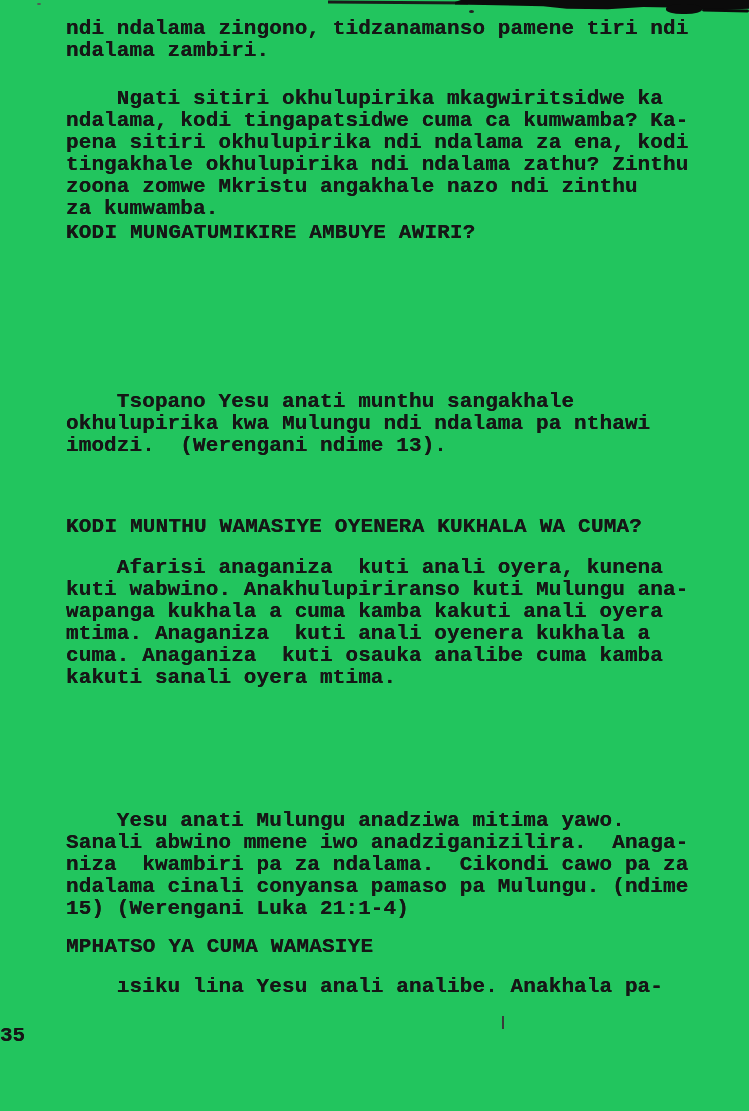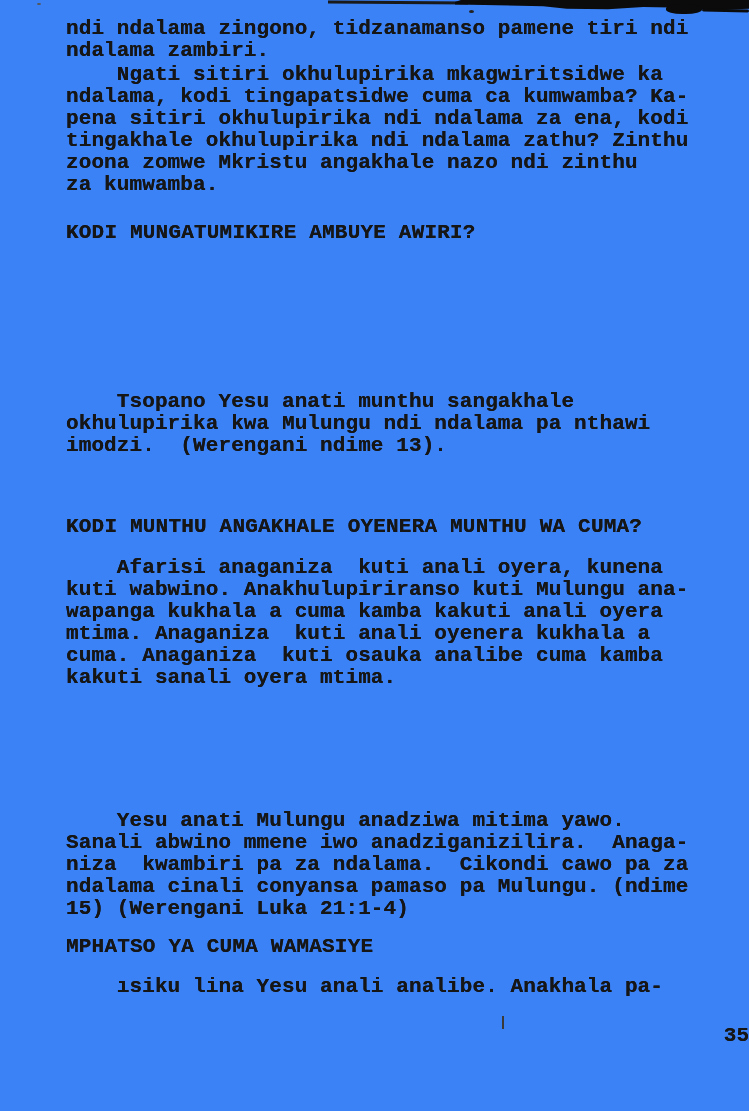--- a/index.html
+++ b/index.html
@@ -5,38 +5,38 @@
   html, body { margin: 0; padding: 0; }
   body {
     width: 749px; height: 1111px;
     background: #fbfbf9;
     overflow: hidden;
     position: relative;
     font-family: "Liberation Mono", "DejaVu Sans Mono", monospace;
   }
   .page {
     position: absolute; inset: 0;
-    background: #3b82f6;
+    background: #22c55e;
   }
   .tblock {
     position: absolute;
     left: 66px;
     white-space: pre;
     font-size: 21px;
     line-height: 22px;
     font-weight: 700;
     color: #161616;
     letter-spacing: 0.1px;
     text-shadow: 0 0 0.5px #161616;
   }
   .heading { letter-spacing: 0.2px; }
   .page-number {
     position: absolute;
     left: 0; width: 749px;
-    text-align: right;
+    text-align: left;
     font-size: 21px; line-height: 22px;
     font-weight: 700; color: #161616;
     text-shadow: 0 0 0.5px #161616;
   }
   
   .artifact { position: absolute; background: #0b0b0b; }
   .streak-thin {
     left: 328px; top: 1px; width: 140px; height: 3px;
     transform: rotate(0.5deg);
     background: #1a1a1a;
@@ -66,33 +66,33 @@
   <div class="artifact streak-thin"></div>
   <div class="artifact streak-wedge"></div>
   <div class="artifact streak-blob"></div>
   <div class="artifact streak-curl"></div>
   <div class="artifact fleck-a"></div>
   <div class="artifact fleck-b"></div>
   <div class="artifact fleck-c"></div>
 
   <div class="tblock" style="top:18px">ndi ndalama zingono, tidzanamanso pamene tiri ndi
 ndalama zambiri.</div>
-  <div class="tblock" style="top:64px">    Ngati sitiri okhulupirika mkagwiritsidwe ka
+  <div class="tblock" style="top:88px">    Ngati sitiri okhulupirika mkagwiritsidwe ka
 ndalama, kodi tingapatsidwe cuma ca kumwamba? Ka-
 pena sitiri okhulupirika ndi ndalama za ena, kodi
 tingakhale okhulupirika ndi ndalama zathu? Zinthu
 zoona zomwe Mkristu angakhale nazo ndi zinthu
 za kumwamba.</div>
 
   <div class="tblock heading" style="top:222px">KODI MUNGATUMIKIRE AMBUYE AWIRI?</div>
   <div class="tblock" style="top:391px">    Tsopano Yesu anati munthu sangakhale
 okhulupirika kwa Mulungu ndi ndalama pa nthawi
 imodzi.  (Werengani ndime 13).</div>
 
-  <div class="tblock heading" style="top:516px">KODI MUNTHU ANGAKHALE OYENERA MUNTHU WA CUMA?</div>
+  <div class="tblock heading" style="top:516px">KODI MUNTHU WAMASIYE OYENERA KUKHALA WA CUMA?</div>
   <div class="tblock" style="top:557px">    Afarisi anaganiza  kuti anali oyera, kunena
 kuti wabwino. Anakhulupiriranso kuti Mulungu ana-
 wapanga kukhala a cuma kamba kakuti anali oyera
 mtima. Anaganiza  kuti anali oyenera kukhala a
 cuma. Anaganiza  kuti osauka analibe cuma kamba
 kakuti sanali oyera mtima.</div>
   <div class="tblock" style="top:810px">    Yesu anati Mulungu anadziwa mitima yawo.
 Sanali abwino mmene iwo anadziganizilira.  Anaga-
 niza  kwambiri pa za ndalama.  Cikondi cawo pa za
 ndalama cinali conyansa pamaso pa Mulungu. (ndime

